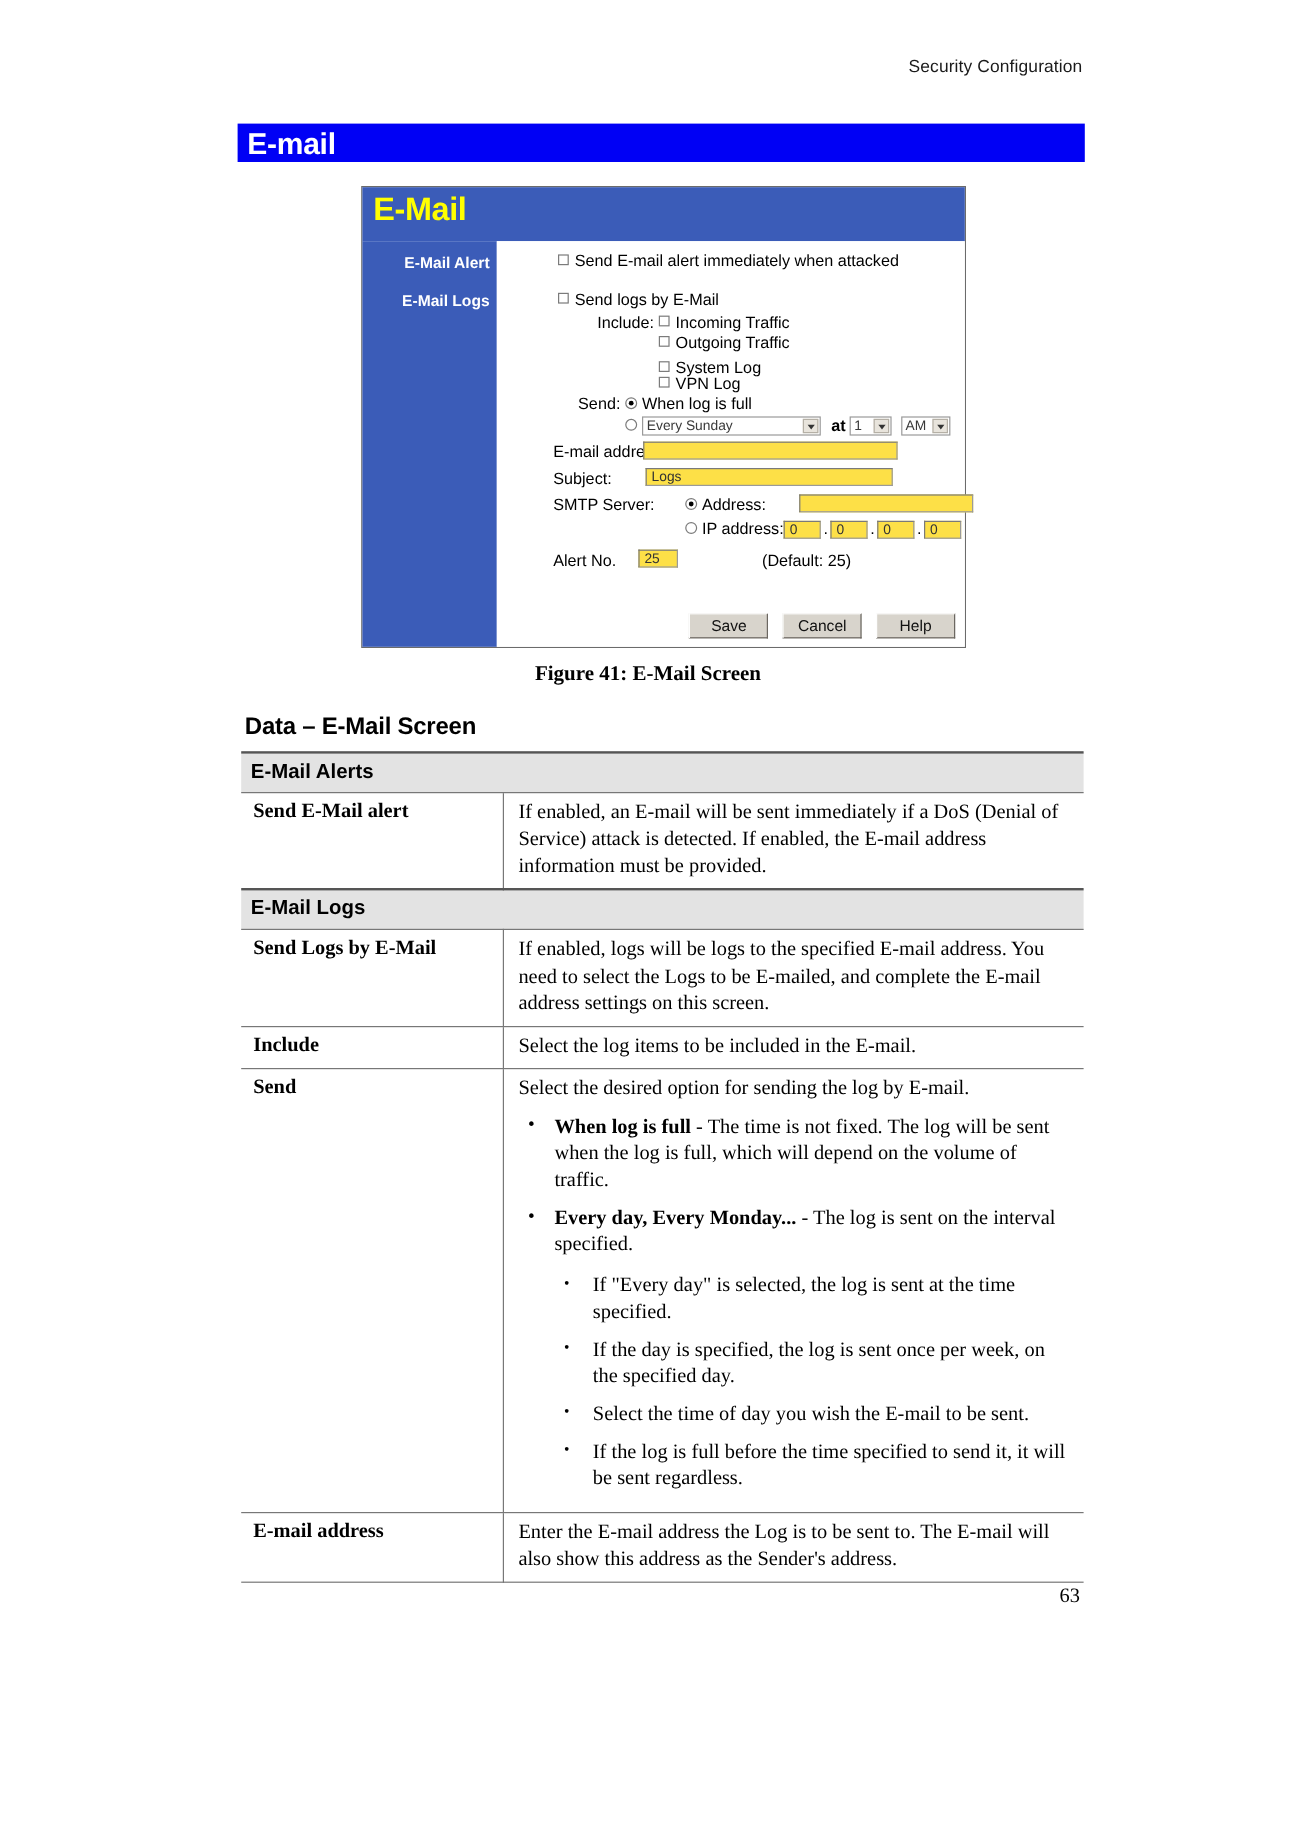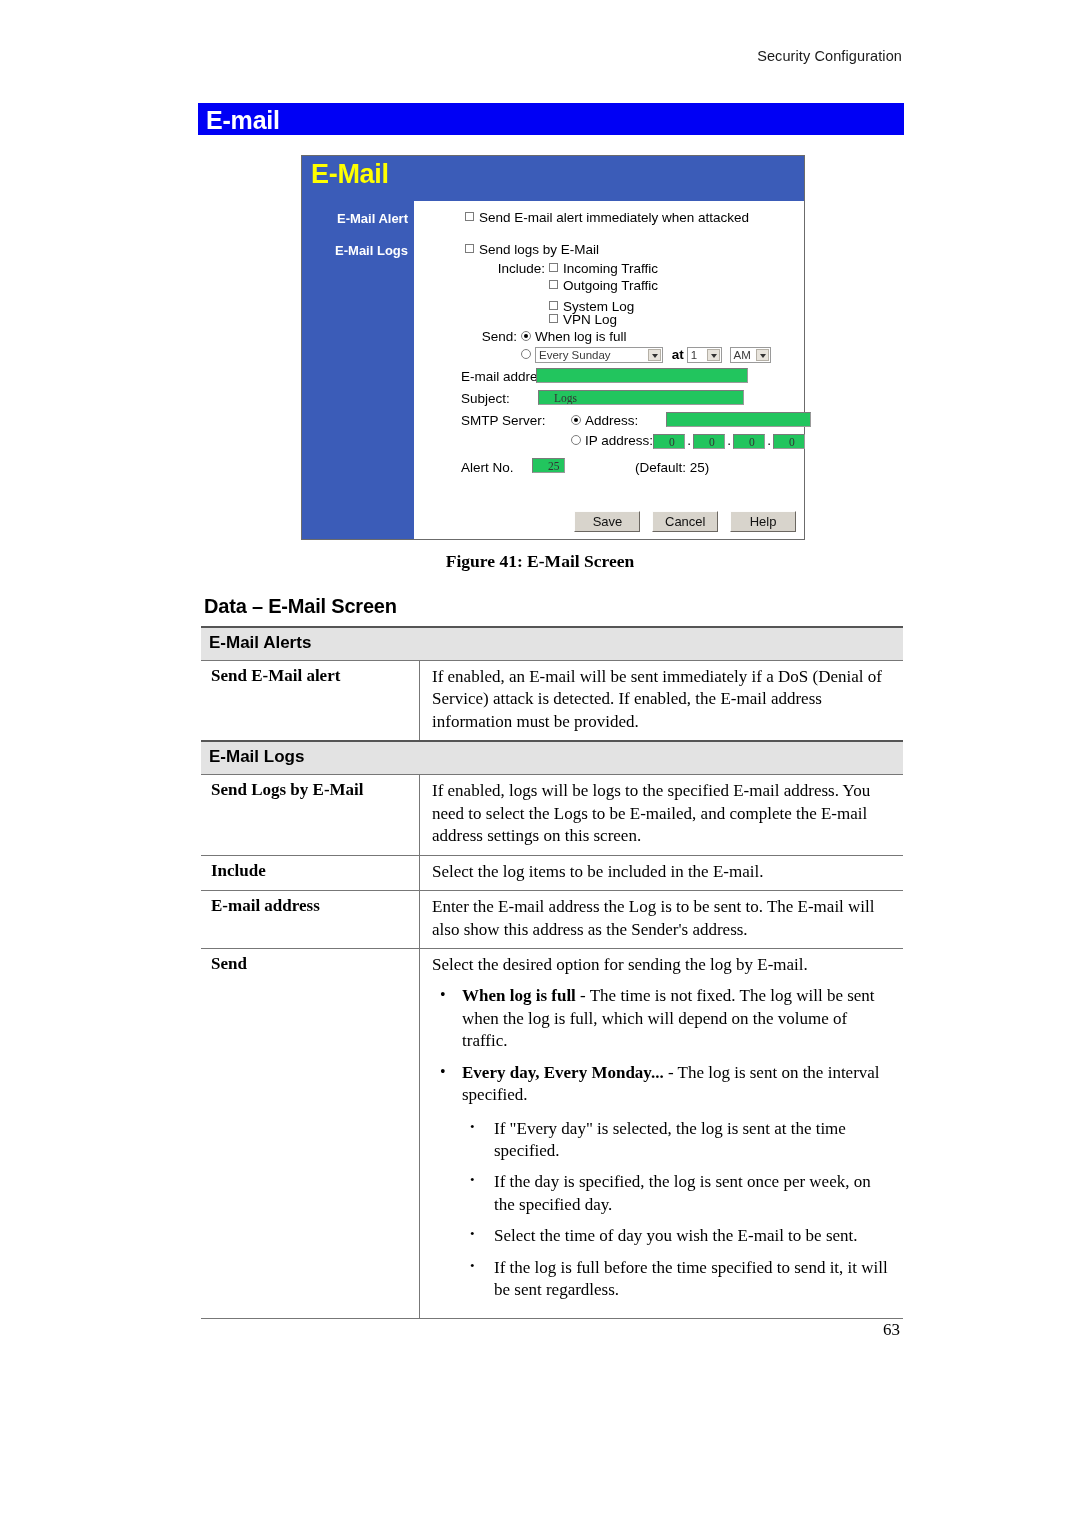--- a/index.html
+++ b/index.html
@@ -158,28 +158,28 @@
   .r-smtp-addr { left: 114px; top: 212px; }
   .r-smtp-ip   { left: 114px; top: 232px; }
   .r-port-lbl  { left: 4px;  top: 259px; }
 
   
   .tin {
     display: inline-block;
     border: 1px solid #9a9a9a;
     border-top-color: #7a7a7a;
     border-left-color: #7a7a7a;
-    background: #22c55e;
+    background: #fde047;
     height: 15px;
     box-sizing: border-box;
-    font-family: Liberation Serif, serif;
+    font-family: Liberation Sans, sans-serif;
     font-size: 11.5px;
     line-height: 14px;
     color: #333;
-    padding: 0 15px;
+    padding: 0 4px;
     vertical-align: middle;
     overflow: hidden;
   }
   .tin.email  { width: 212px; position:absolute; left: 122px; top: 167px; }
   .tin.subj   { width: 206px; position:absolute; left: 124px; top: 189px; }
   .tin.smtp   { width: 145px; position:absolute; left: 252px; top: 211px; }
   .tin.octet  { width: 31px; }
   .tin.port   { width: 33px; position:absolute; left: 118px; top: 257px; }
 
   
@@ -209,21 +209,21 @@
   }
   .sel .arrow::after {
     content: "";
     position: absolute;
     left: 3px;
     top: 4px;
     border-left: 3.5px solid transparent;
     border-right: 3.5px solid transparent;
     border-top: 4px solid #333;
   }
-  .sel.day  { width: 128px; }
+  .sel.day  { width: 149px; }
   .sel.hour { width: 35px; }
   .sel.ampm { width: 41px; }
 
   .ipdot { display:inline-block; width: 8px; text-align:center; }
 
   
   .shot-buttons {
     position: absolute;
     right: 8px;
     bottom: 7px;
@@ -445,37 +445,37 @@
     <tr class="sect-row">
       <td colspan="2">E-Mail Logs</td>
     </tr>
     <tr class="item-row">
       <td class="k">Send Logs by E-Mail</td>
       <td class="v">If enabled, logs will be logs to the specified E-mail address. You need to select the Logs to be E-mailed, and complete the E-mail address settings on this screen.</td>
     </tr>
     <tr class="item-row">
       <td class="k">Include</td>
       <td class="v">Select the log items to be included in the E-mail.</td>
-    </tr>
-    <tr class="item-row">
-      <td class="k">E-mail address</td>
-      <td class="v">Enter the E-mail address the Log is to be sent to. The E-mail will also show this address as the Sender's address.</td>
     </tr>
     <tr class="item-row">
       <td class="k">Send</td>
       <td class="v">
         <div>Select the desired option for sending the log by E-mail.</div>
         <ul class="bul">
           <li><span class="b">When log is full</span><span> - The time is not fixed. The log will be sent when the log is full, which will depend on the volume of traffic.</span></li>
           <li><span class="b">Every day, Every Monday...</span><span> - The log is sent on the interval specified.</span></li>
         </ul>
         <ul class="bul sub">
           <li>If "Every day" is selected, the log is sent at the time specified.</li>
           <li>If the day is specified, the log is sent once per week, on the specified day.</li>
           <li>Select the time of day you wish the E-mail to be sent.</li>
           <li>If the log is full before the time specified to send it, it will be sent regardless.</li>
         </ul>
       </td>
     </tr>
+    <tr class="item-row">
+      <td class="k">E-mail address</td>
+      <td class="v">Enter the E-mail address the Log is to be sent to. The E-mail will also show this address as the Sender's address.</td>
+    </tr>
   </tbody>
 </table>
 
 <div class="page-number">63</div>
 
 </body></html>

